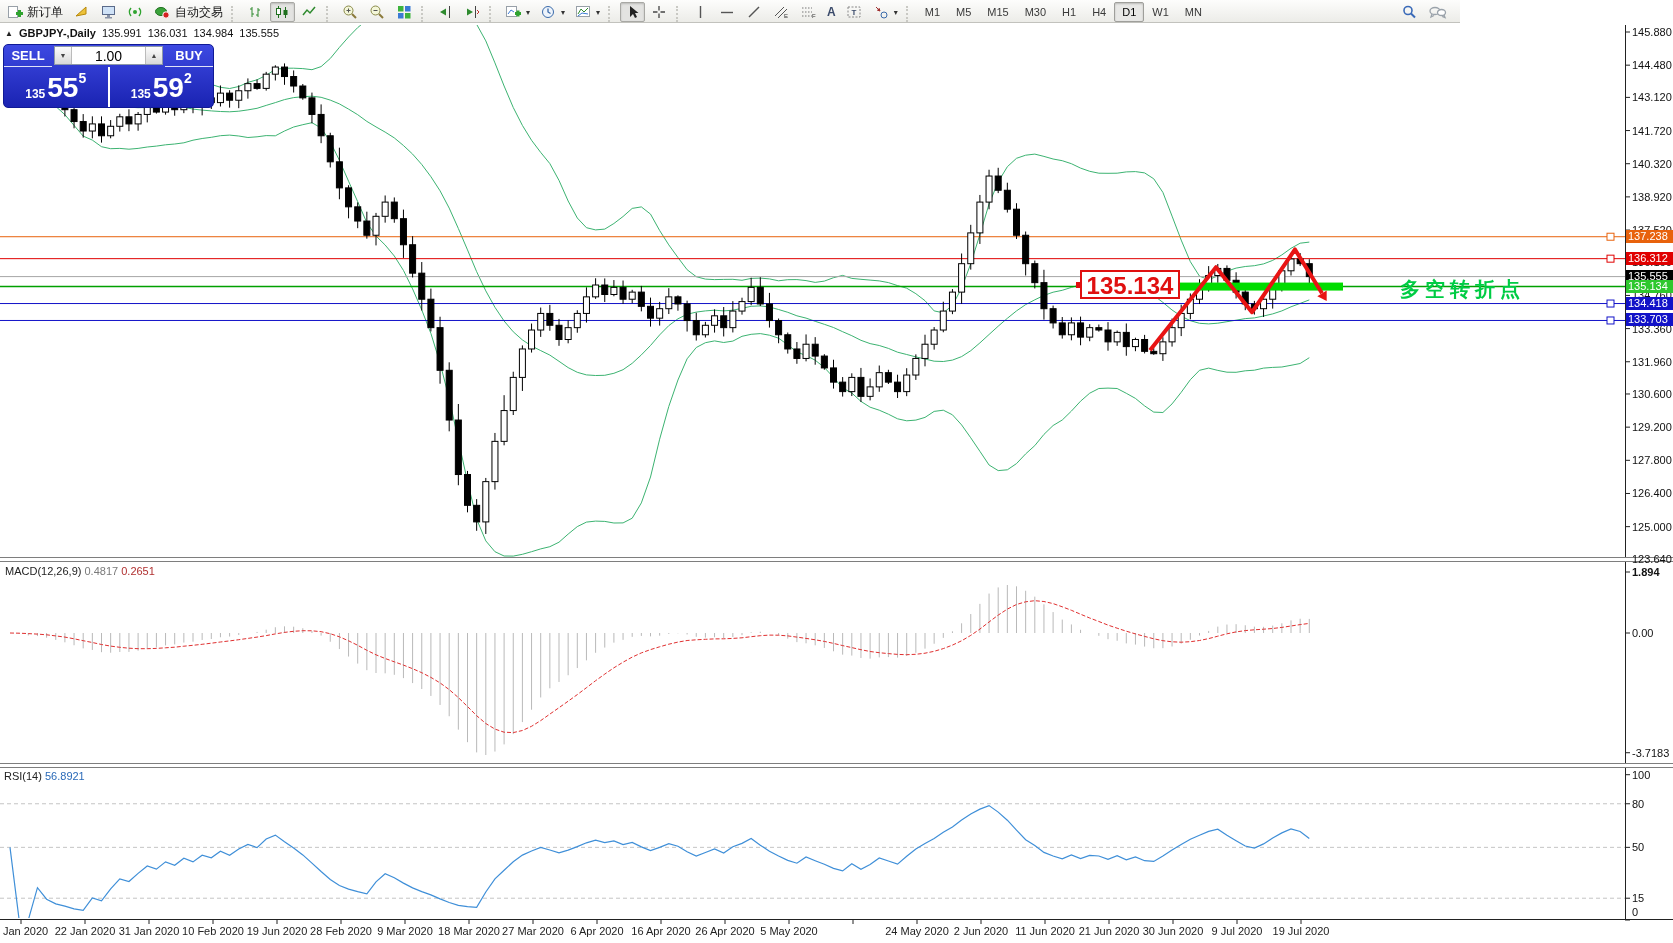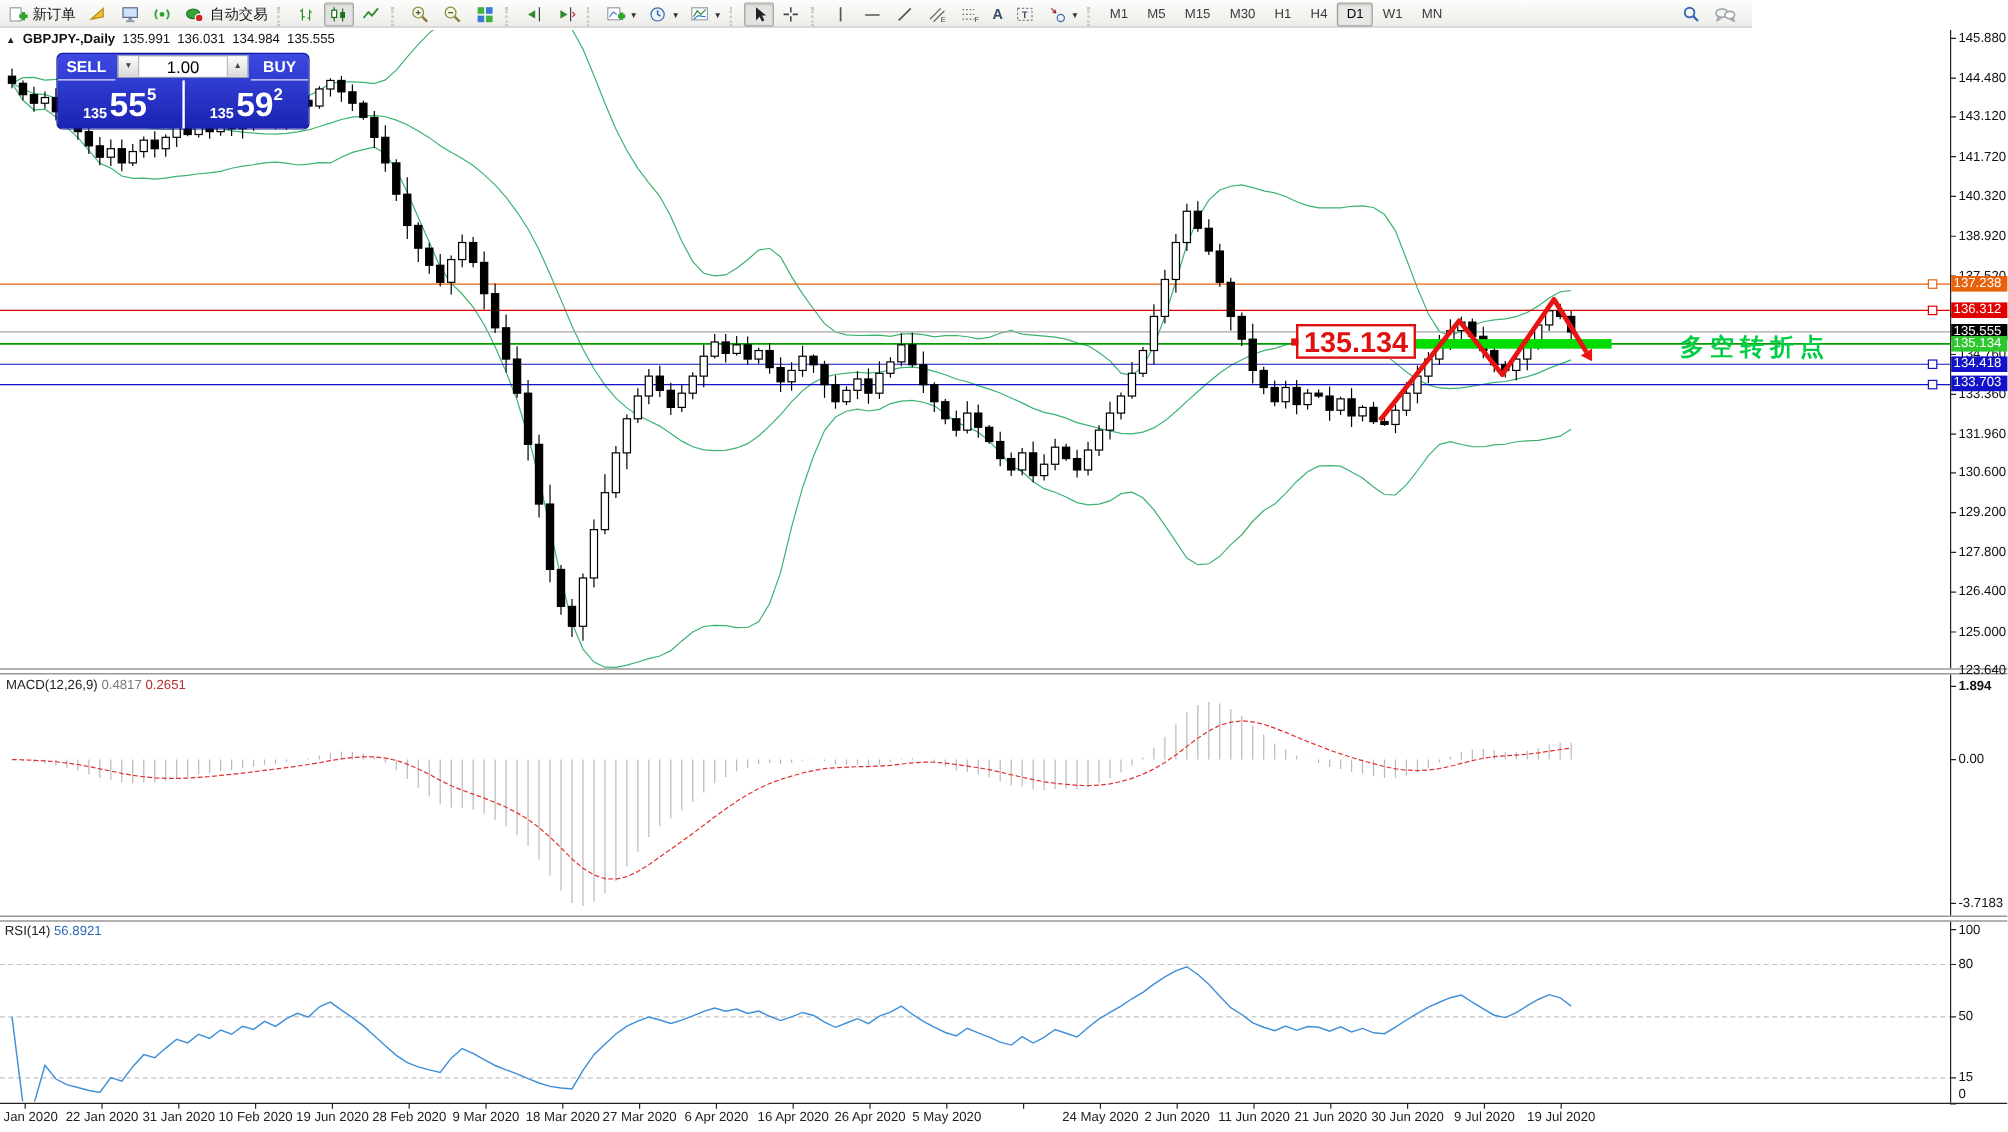--- a/index.html
+++ b/index.html
@@ -29,21 +29,21 @@
   .stick{position:absolute;left:1632px;font-size:11px;color:#111;white-space:nowrap;}
   .dlabel{position:absolute;top:925px;font-size:11px;color:#222;transform:translateX(-50%);white-space:nowrap;}
   .panel-label{position:absolute;z-index:11;font-size:11px;color:#222;}
   
   #symbol-line{position:absolute;left:5px;top:27px;z-index:12;font-size:11px;color:#111;display:flex;gap:6px;align-items:center;}
   #symbol-line .tri{font-size:8px;color:#222;}
   #symbol-line b{font-weight:bold;}
   
   .tp{position:absolute;left:3px;top:44px;width:211px;height:64px;z-index:20;
     background:linear-gradient(#3d49e2,#1a23b2);border:1px solid #101a96;border-radius:5px;
-    box-sizing:border-box;overflow:hidden;margin-left:44px;}
+    box-sizing:border-box;overflow:hidden;}
   .tp-head{display:flex;height:22px;}
   .tp-hbtn{width:48px;display:flex;align-items:center;justify-content:center;
     color:#fff;font-size:13px;font-weight:bold;border-bottom:1px solid rgba(255,255,255,.85);}
   .vol{flex:1;display:flex;margin:1px 2px 2px 2px;background:#fff;border:1px solid #8d98a8;box-sizing:border-box;}
   .vol-btn{width:16px;display:flex;align-items:center;justify-content:center;font-size:7px;color:#444;
     background:linear-gradient(#fcfcfc,#d9d9d9);}
   .vol-btn.left{border-right:1px solid #bbb;}
   .vol-btn.right{border-left:1px solid #bbb;}
   .vol-val{flex:1;text-align:center;font-size:14px;line-height:18px;color:#000;}
   .tp-body{display:flex;height:41px;}

